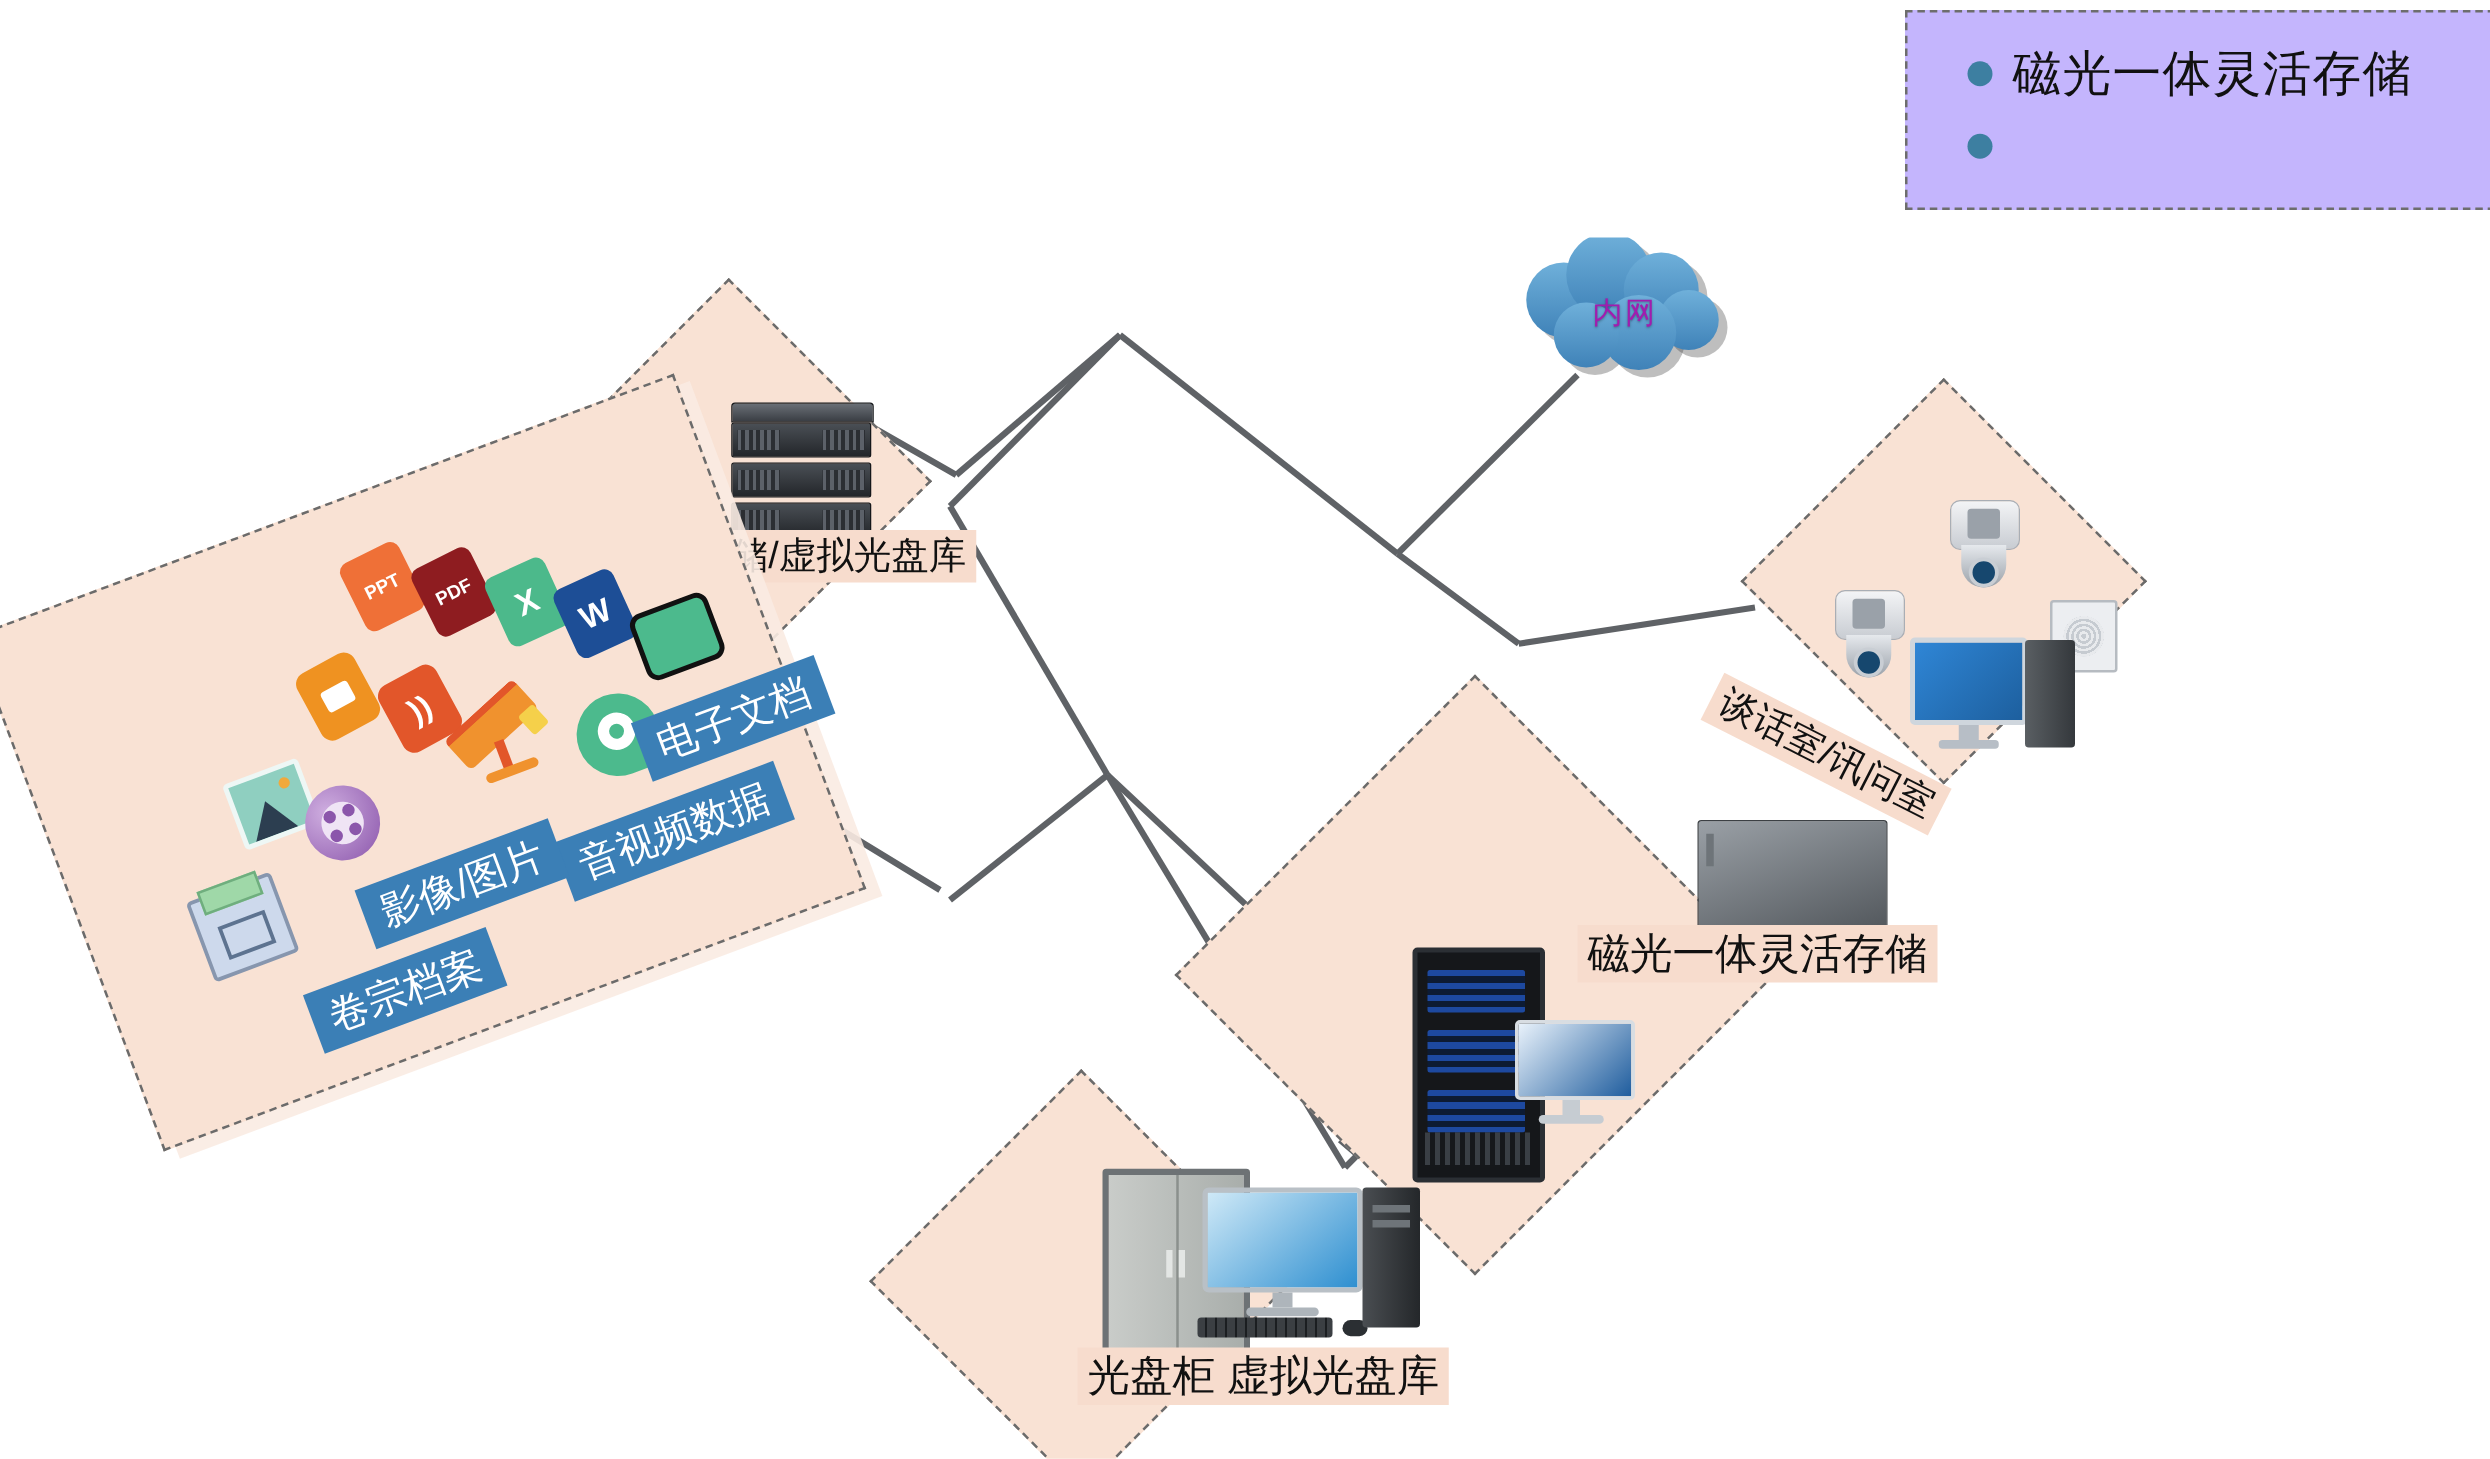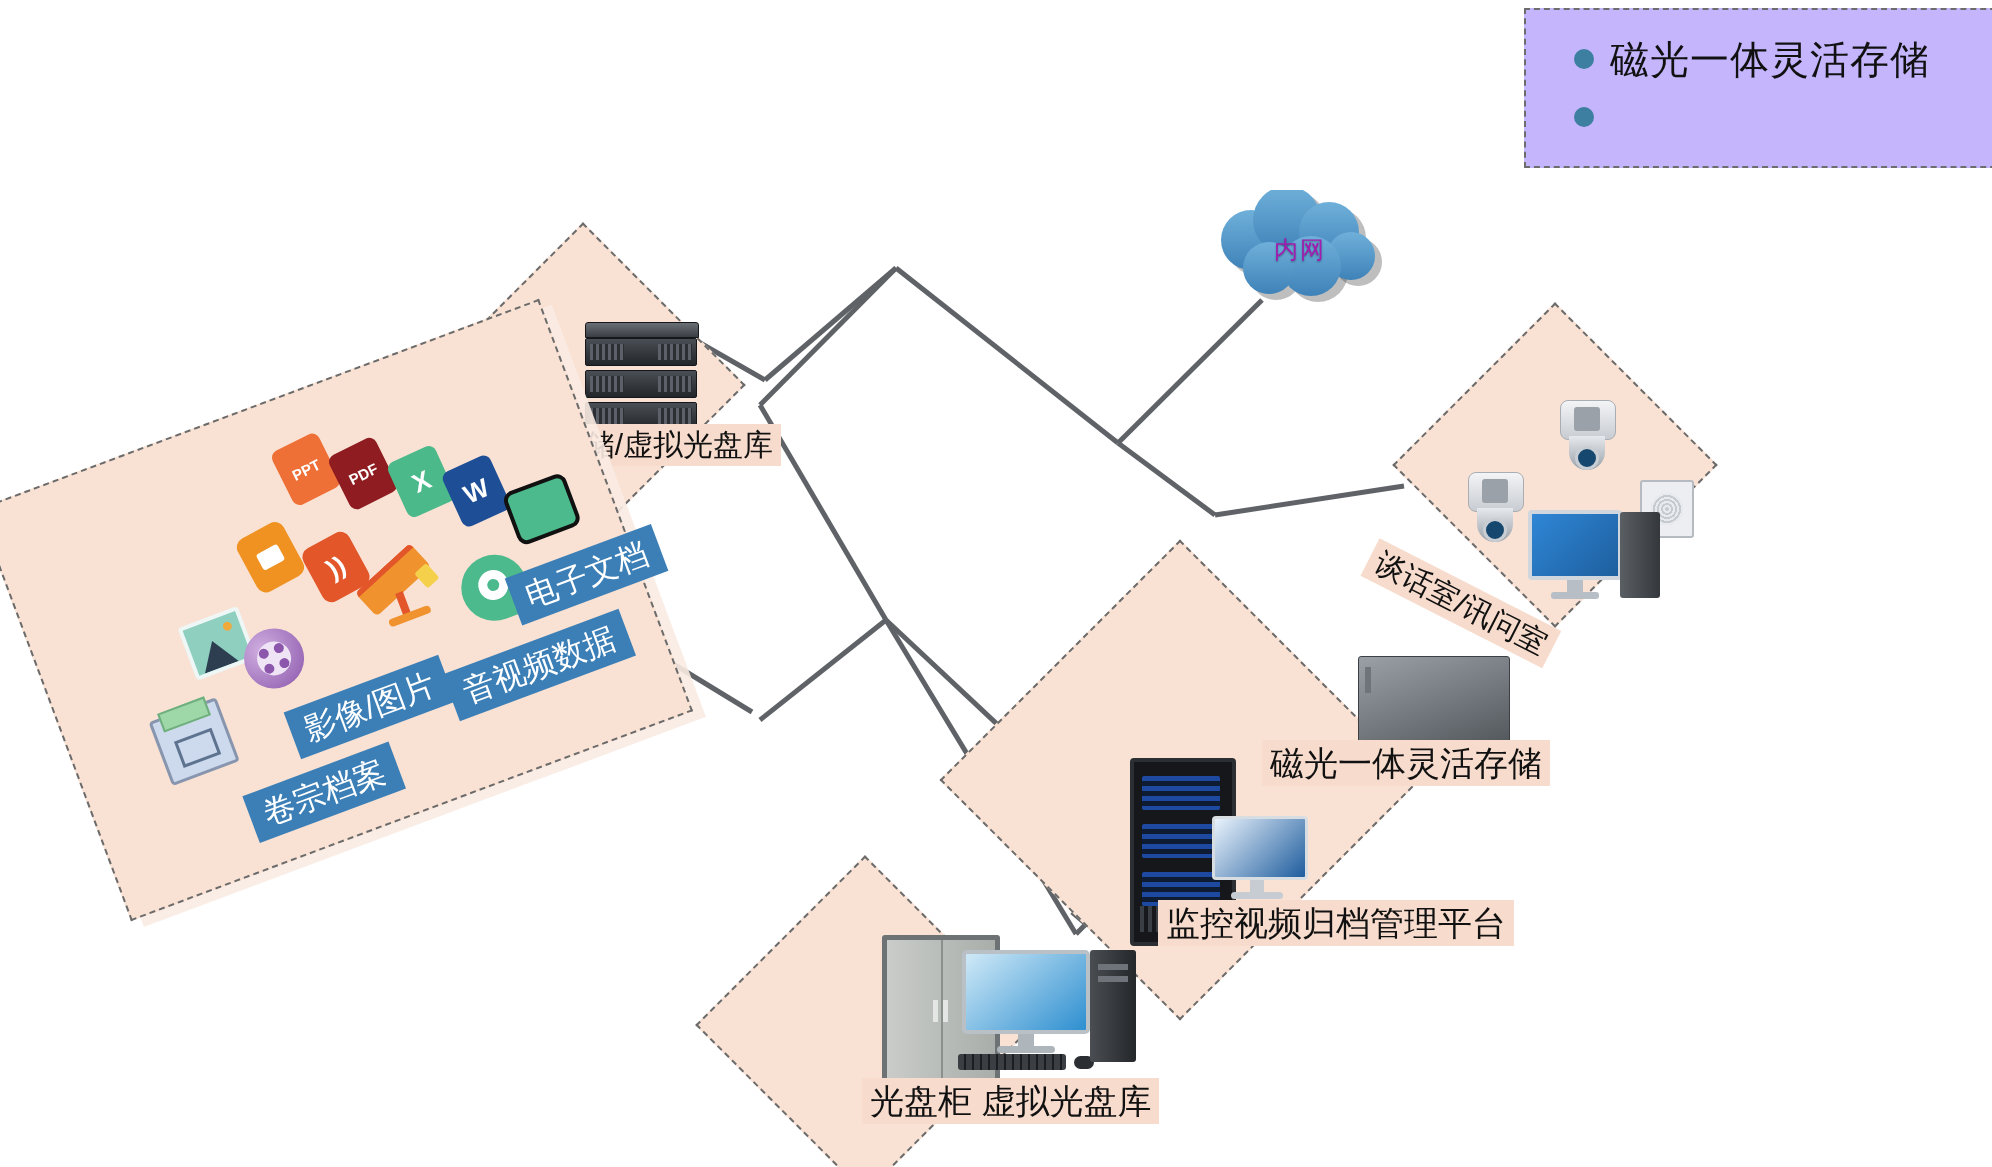--- a/index.html
+++ b/index.html
@@ -339,21 +339,20 @@
     <i style="top:14px;"></i>
       <i style="top:62px;"></i>
       <i style="top:110px;"></i>
       <u></u>
   </div>
   <div class="imac" style="left:1212px;top:816px;">
     <div class="scr"></div>
       <div class="nk"></div>
       <div class="ft"></div>
   </div>
-  <div class="lbl" style="left:1158px;top:900px;font-size:34px;">监控视频归档管理平台</div>
 
   <div class="zone" style="left:745px;top:905px;width:240px;height:240px;">
     <div class="face"></div>
   </div>
   <div class="cab" style="left:882px;top:935px;">
       <i></i>
       <u></u>
     </div>
   <div class="deskpc" style="left:962px;top:950px;">
     <div class="m"></div>

